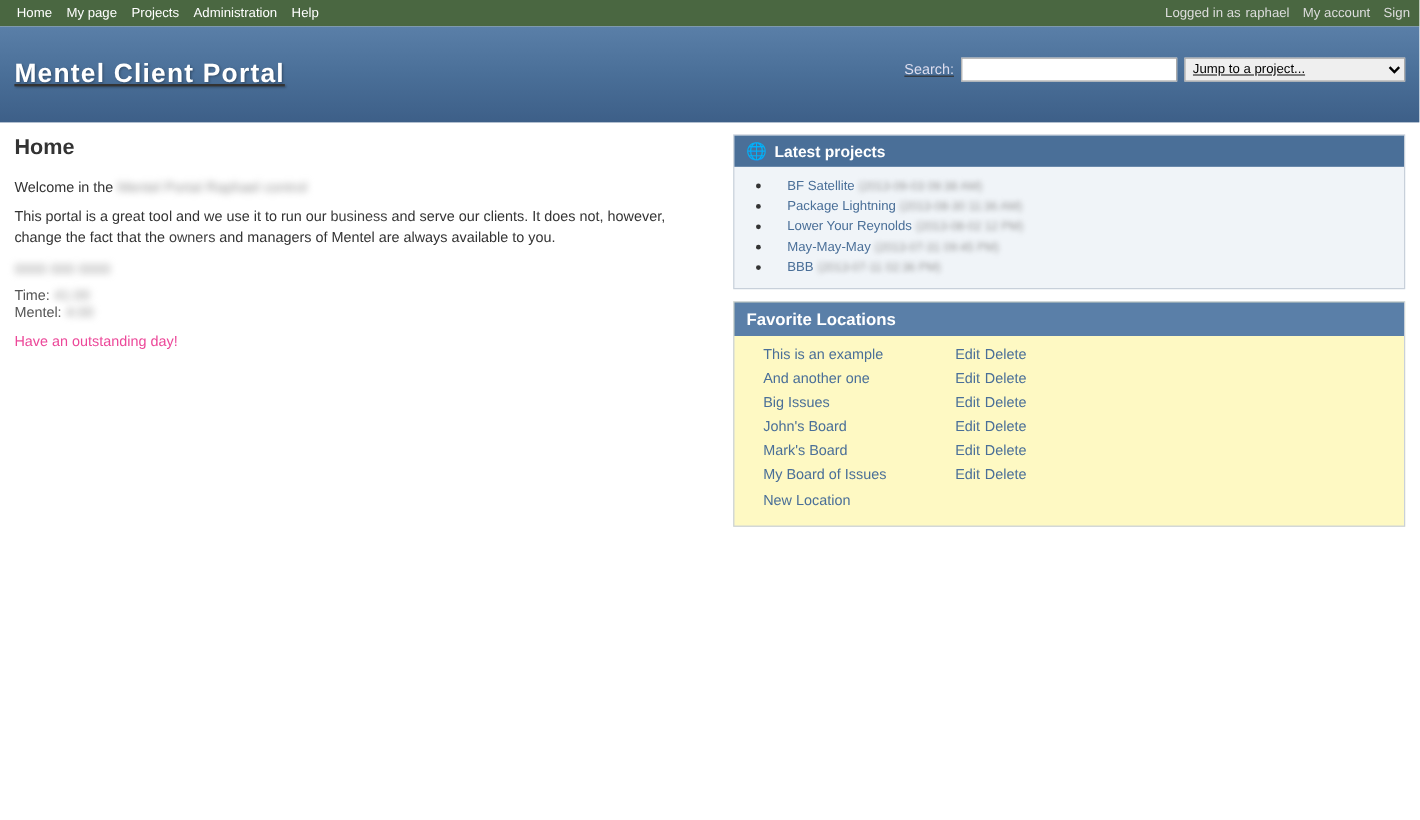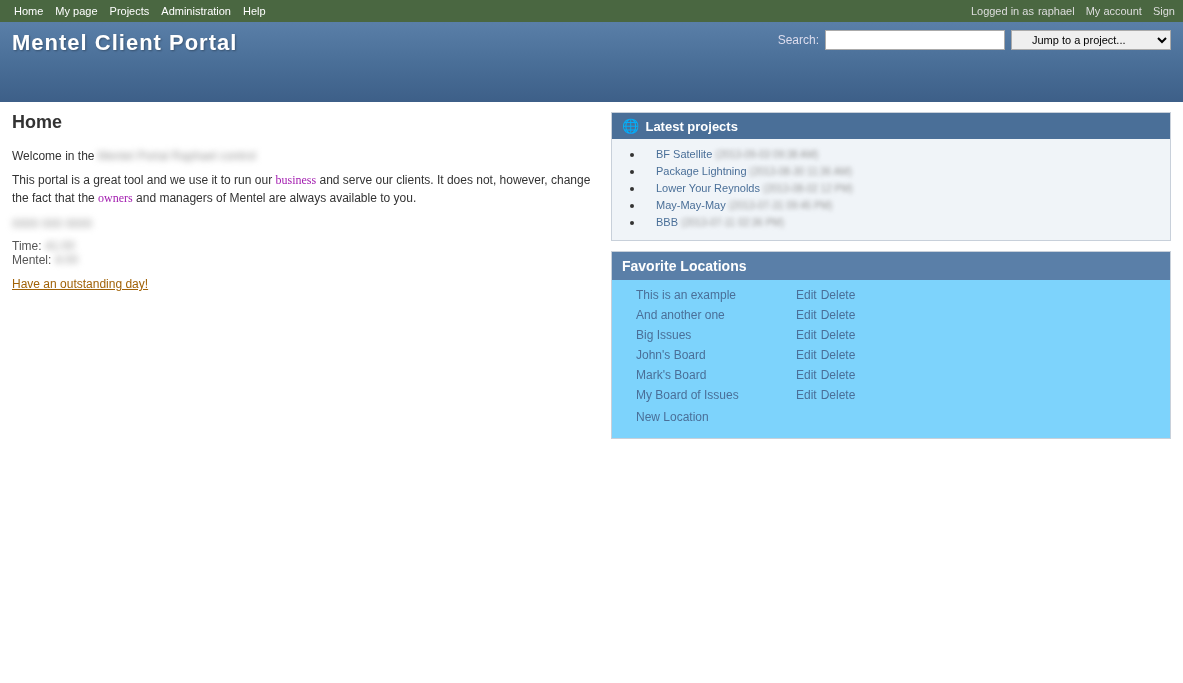--- a/index.html
+++ b/index.html
@@ -25,21 +25,22 @@
     #top-nav-right { display: flex; align-items: center; gap: 4px; color: #ddd; font-size: 11px; }
     .top-nav-right-link { color: #ddd; font-size: 11px; cursor: pointer; }
 
     
     #header {
       background: linear-gradient(to bottom, #5a7fa8 0%, #4a6f98 50%, #3d5f88 100%);
       padding: 8px 12px 10px 12px;
       min-height: 80px;
       display: flex;
       flex-direction: column;
-      justify-content: flex-start;
+      justify-content: center;
+      text-decoration: underline;
     }
     #header-top {
       display: flex;
       justify-content: space-between;
       align-items: flex-start;
     }
     #site-title {
       color: #fff;
       font-size: 22px;
       font-weight: bold;
@@ -53,22 +54,22 @@
     }
     #search-label { color: #dde; font-size: 12px; }
     #search-input {
       border: 1px solid #aaa;
       padding: 2px 4px;
       font-size: 12px;
       width: 180px;
     }
     #jump-select {
       font-size: 11px;
-      padding: 2px 16px;
-      width: 160px;
+      padding: 2px 2px;
+      width: 184px;
       border: 1px solid #aaa;
     }
 
     
     #main-content {
       display: flex;
       padding: 10px 12px;
       gap: 16px;
     }
 
@@ -78,28 +79,28 @@
       max-width: 600px;
     }
     #page-heading {
       font-size: 18px;
       font-weight: bold;
       color: #333;
       margin-bottom: 12px;
       padding-bottom: 4px;
     }
     .welcome-text { color: #333; font-size: 12px; margin-bottom: 8px; }
-    .welcome-text a, .blurred-link { color: #a21caf; font-family: Liberation Serif, serif; }
+    .welcome-text a, .blurred-link { color: #404040; }
     .blurred { filter: blur(3px); display: inline-block; color: #999; }
     #welcome-para { margin-bottom: 10px; line-height: 1.5; }
     #info-block { margin-bottom: 8px; filter: blur(3px); color: #999; font-size: 12px; }
     #time-block { margin-bottom: 0; }
     .time-row { font-size: 12px; color: #555; }
     .blurred-small { filter: blur(3px); display: inline-block; color: #999; }
-    #closing-msg { font-size: 12px; color: #a16207; margin-top: 10px; text-decoration: underline; }
+    #closing-msg { font-size: 12px; color: #ec4899; margin-top: 10px; }
 
     
     #right-col { width: 560px; min-width: 520px; }
 
     
     #latest-projects {
       border: 1px solid #c8d0da;
       background: #f0f4f8;
       margin-bottom: 10px;
     }
@@ -116,21 +117,21 @@
     .projects-icon { font-size: 14px; }
     #latest-projects-content { padding: 8px 12px; }
     #latest-projects-content ul { list-style: disc; padding-left: 20px; }
     #latest-projects-content ul li { margin-bottom: 3px; }
     #latest-projects-content ul li a { color: #4a6f98; font-size: 11px; padding-left: 12px; }
     .project-date { color: #999; font-size: 10px; filter: blur(2px); }
 
     
     #fav-locations {
       border: 1px solid #c8d0da;
-      background: #7dd3fc;
+      background: #fef9c3;
     }
     #fav-locations-header {
       background: #5a7fa8;
       color: #fff;
       padding: 6px 10px;
       font-size: 14px;
       font-weight: bold;
     }
     #fav-locations-content { padding: 8px 24px; }
     .fav-row {

